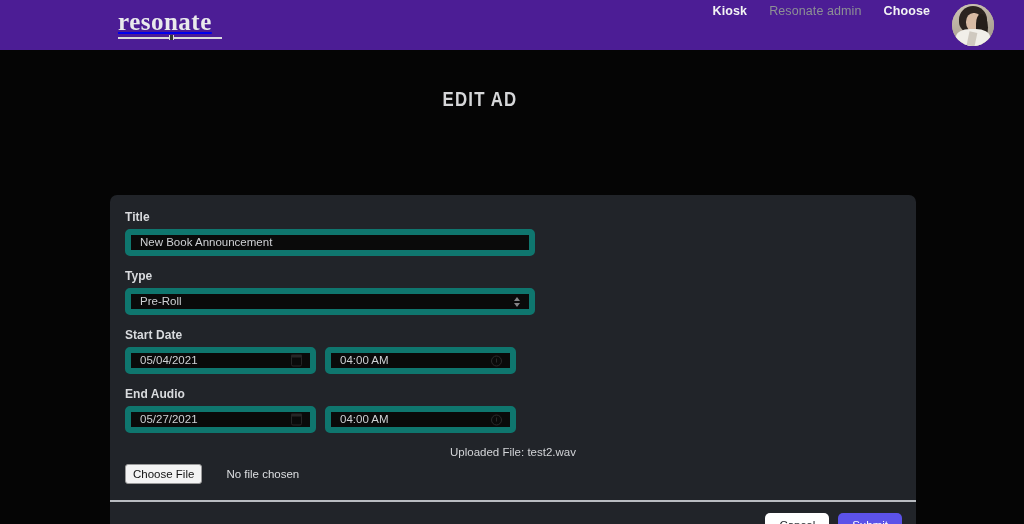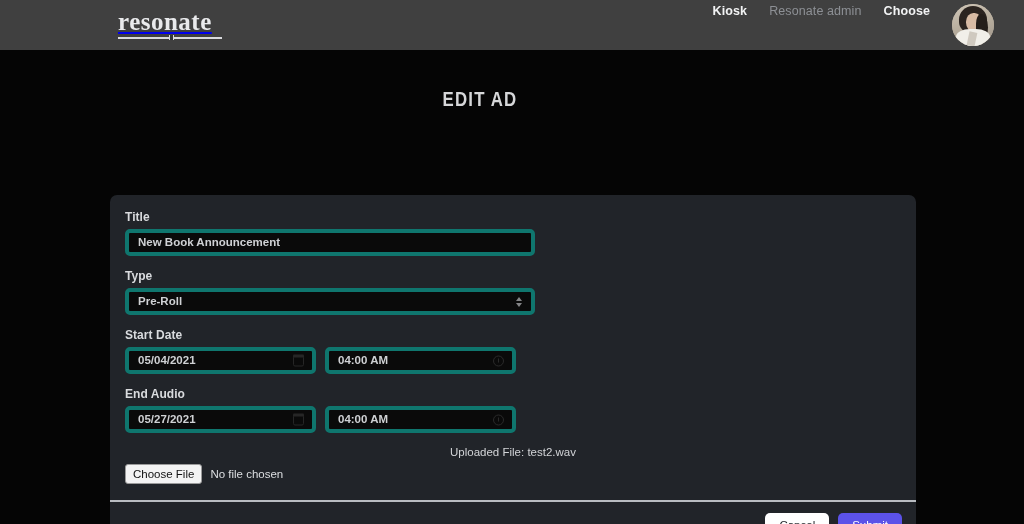--- a/index.html
+++ b/index.html
@@ -12,21 +12,21 @@
     overflow: hidden;
     background: #050505;
     font-family: "Liberation Sans", sans-serif;
   }
 
   
   .navbar {
     position: relative;
     width: 1024px;
     height: 50px;
-    background: #404040;
+    background: #4c1d95;
     display: flex;
     align-items: center;
     justify-content: space-between;
     padding: 0 24px 0 0;
   }
   .brand {
     margin-left: 118px;
     display: flex;
     flex-direction: column;
     align-items: flex-start;
@@ -174,30 +174,29 @@
     color: #d9dbde;
     margin-bottom: 5px;
     letter-spacing: 0.05px;
   }
   .label.normal { font-weight: 400; color: #d2d4d7; }
 
   .control {
     width: 410px;
     height: 27px;
     background: #0a0a0a;
-    border: 4px solid #0f766e;
+    border: 6px solid #0f766e;
     border-radius: 5px;
     color: #cfd1d4;
     font-family: "Liberation Sans", sans-serif;
     font-size: 11.5px;
     padding: 0 9px;
     display: flex;
     align-items: center;
     position: relative;
-    font-weight: bold;
   }
   .control .val { line-height: 1; }
 
   .select .stepper {
     position: absolute;
     right: 9px;
     top: 50%;
     transform: translateY(-50%);
     display: flex;
     flex-direction: column;
@@ -256,21 +255,21 @@
   
   .audio-line {
     font-size: 11.5px;
     color: #d2d4d7;
     margin-bottom: 6px;
     text-align: center;
   }
   .file-input {
     display: inline-flex;
     align-items: center;
-    gap: 8px;
+    gap: 24px;
   }
   .choose-btn {
     background: #f3f3f3;
     border: 1px solid #9a9a9a;
     border-radius: 3px;
     color: #101010;
     font-size: 11.5px;
     font-family: "Liberation Sans", sans-serif;
     padding: 2px 7px;
     line-height: 1.25;

